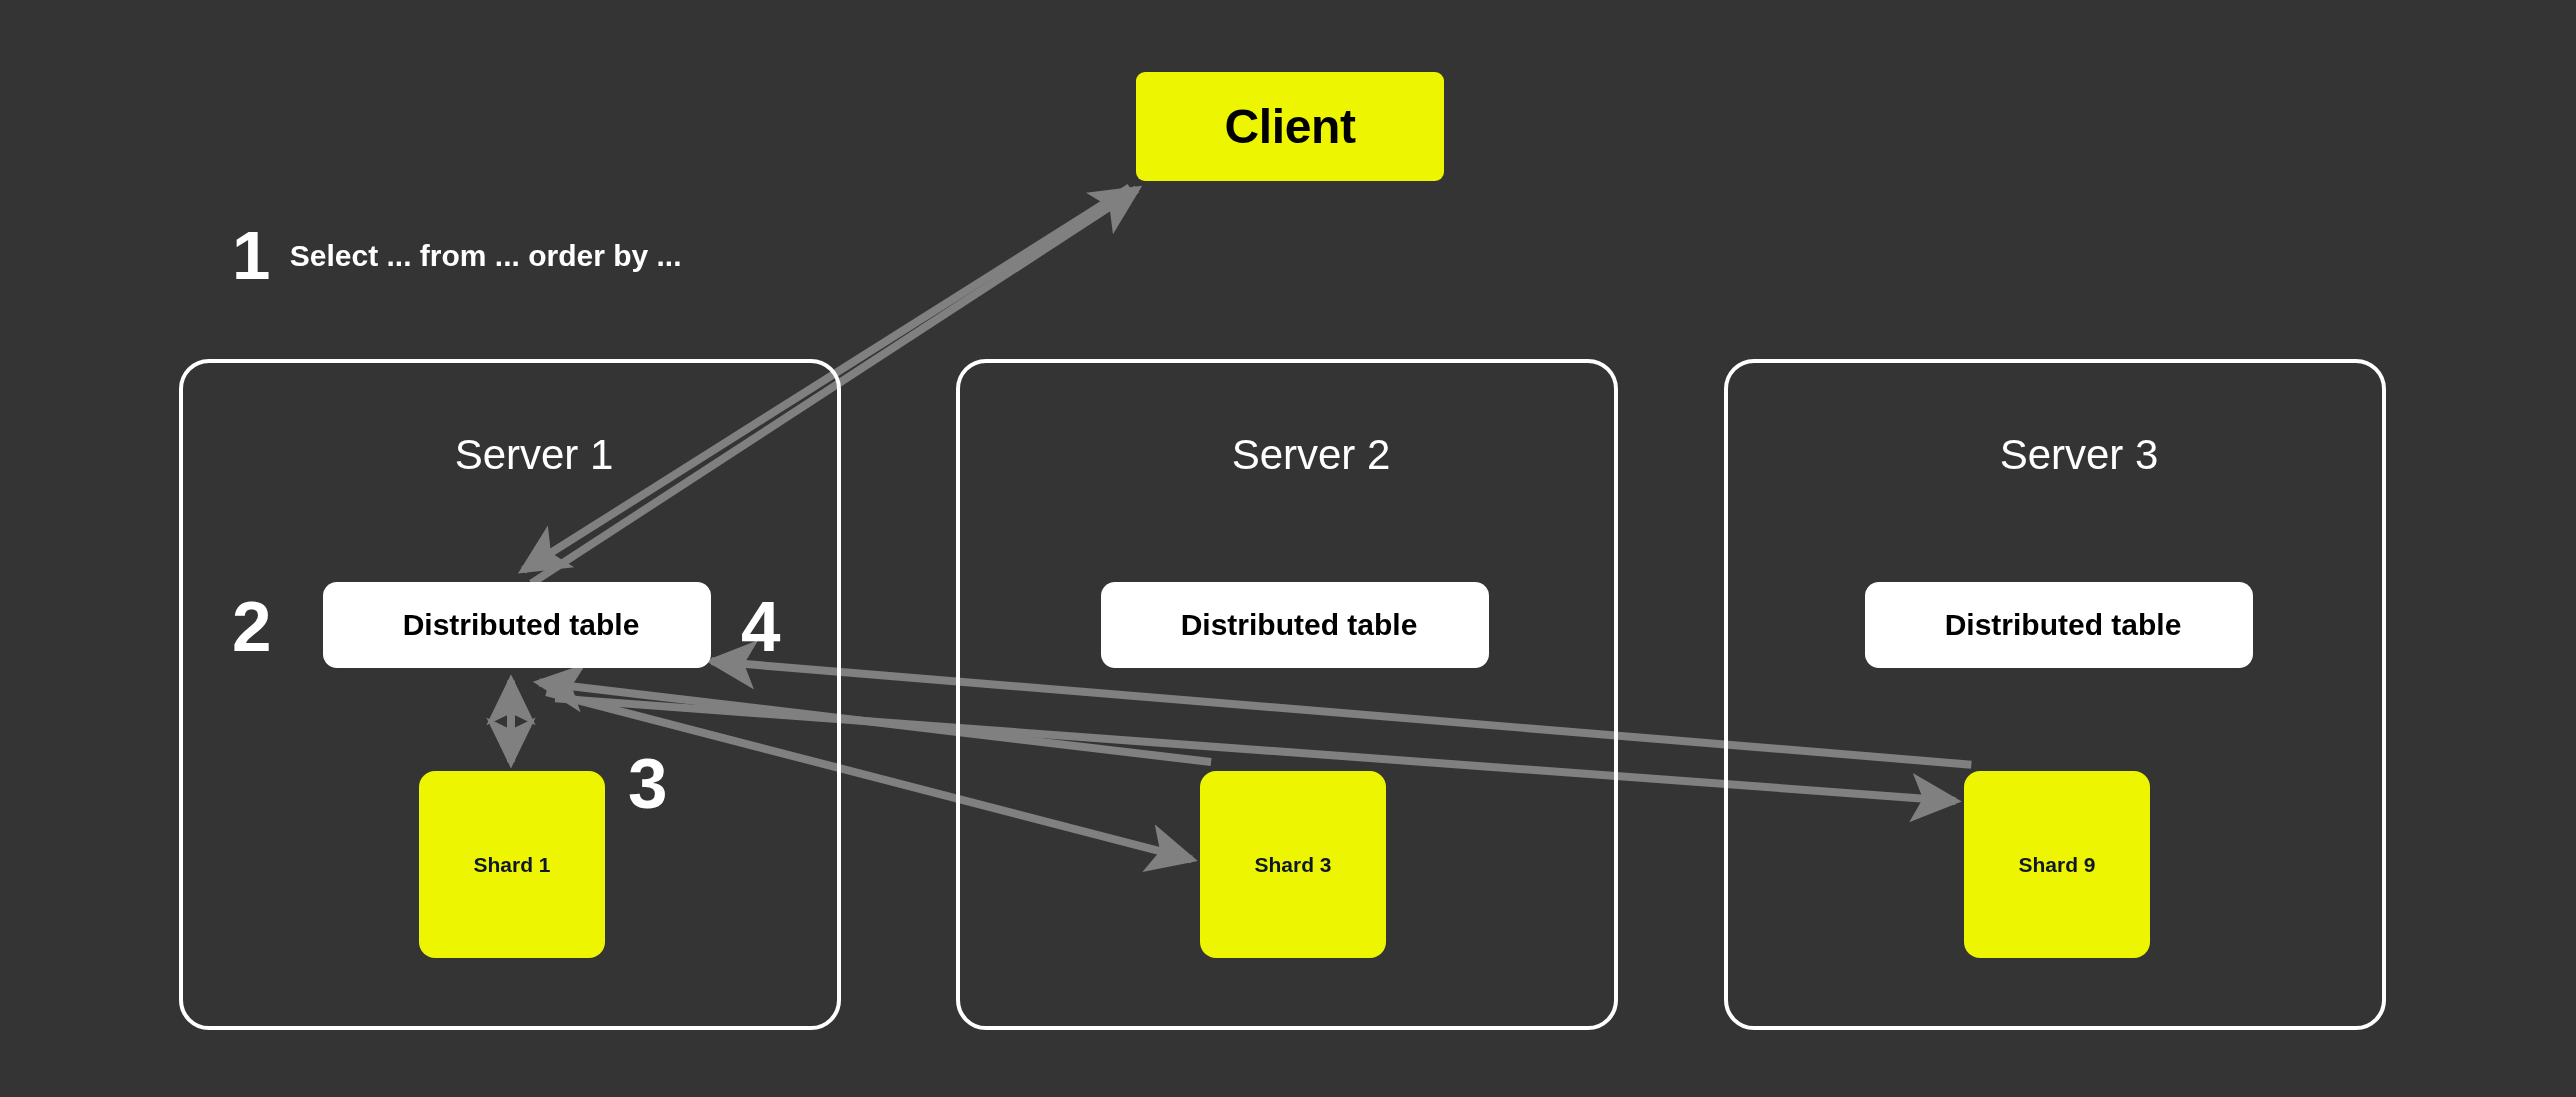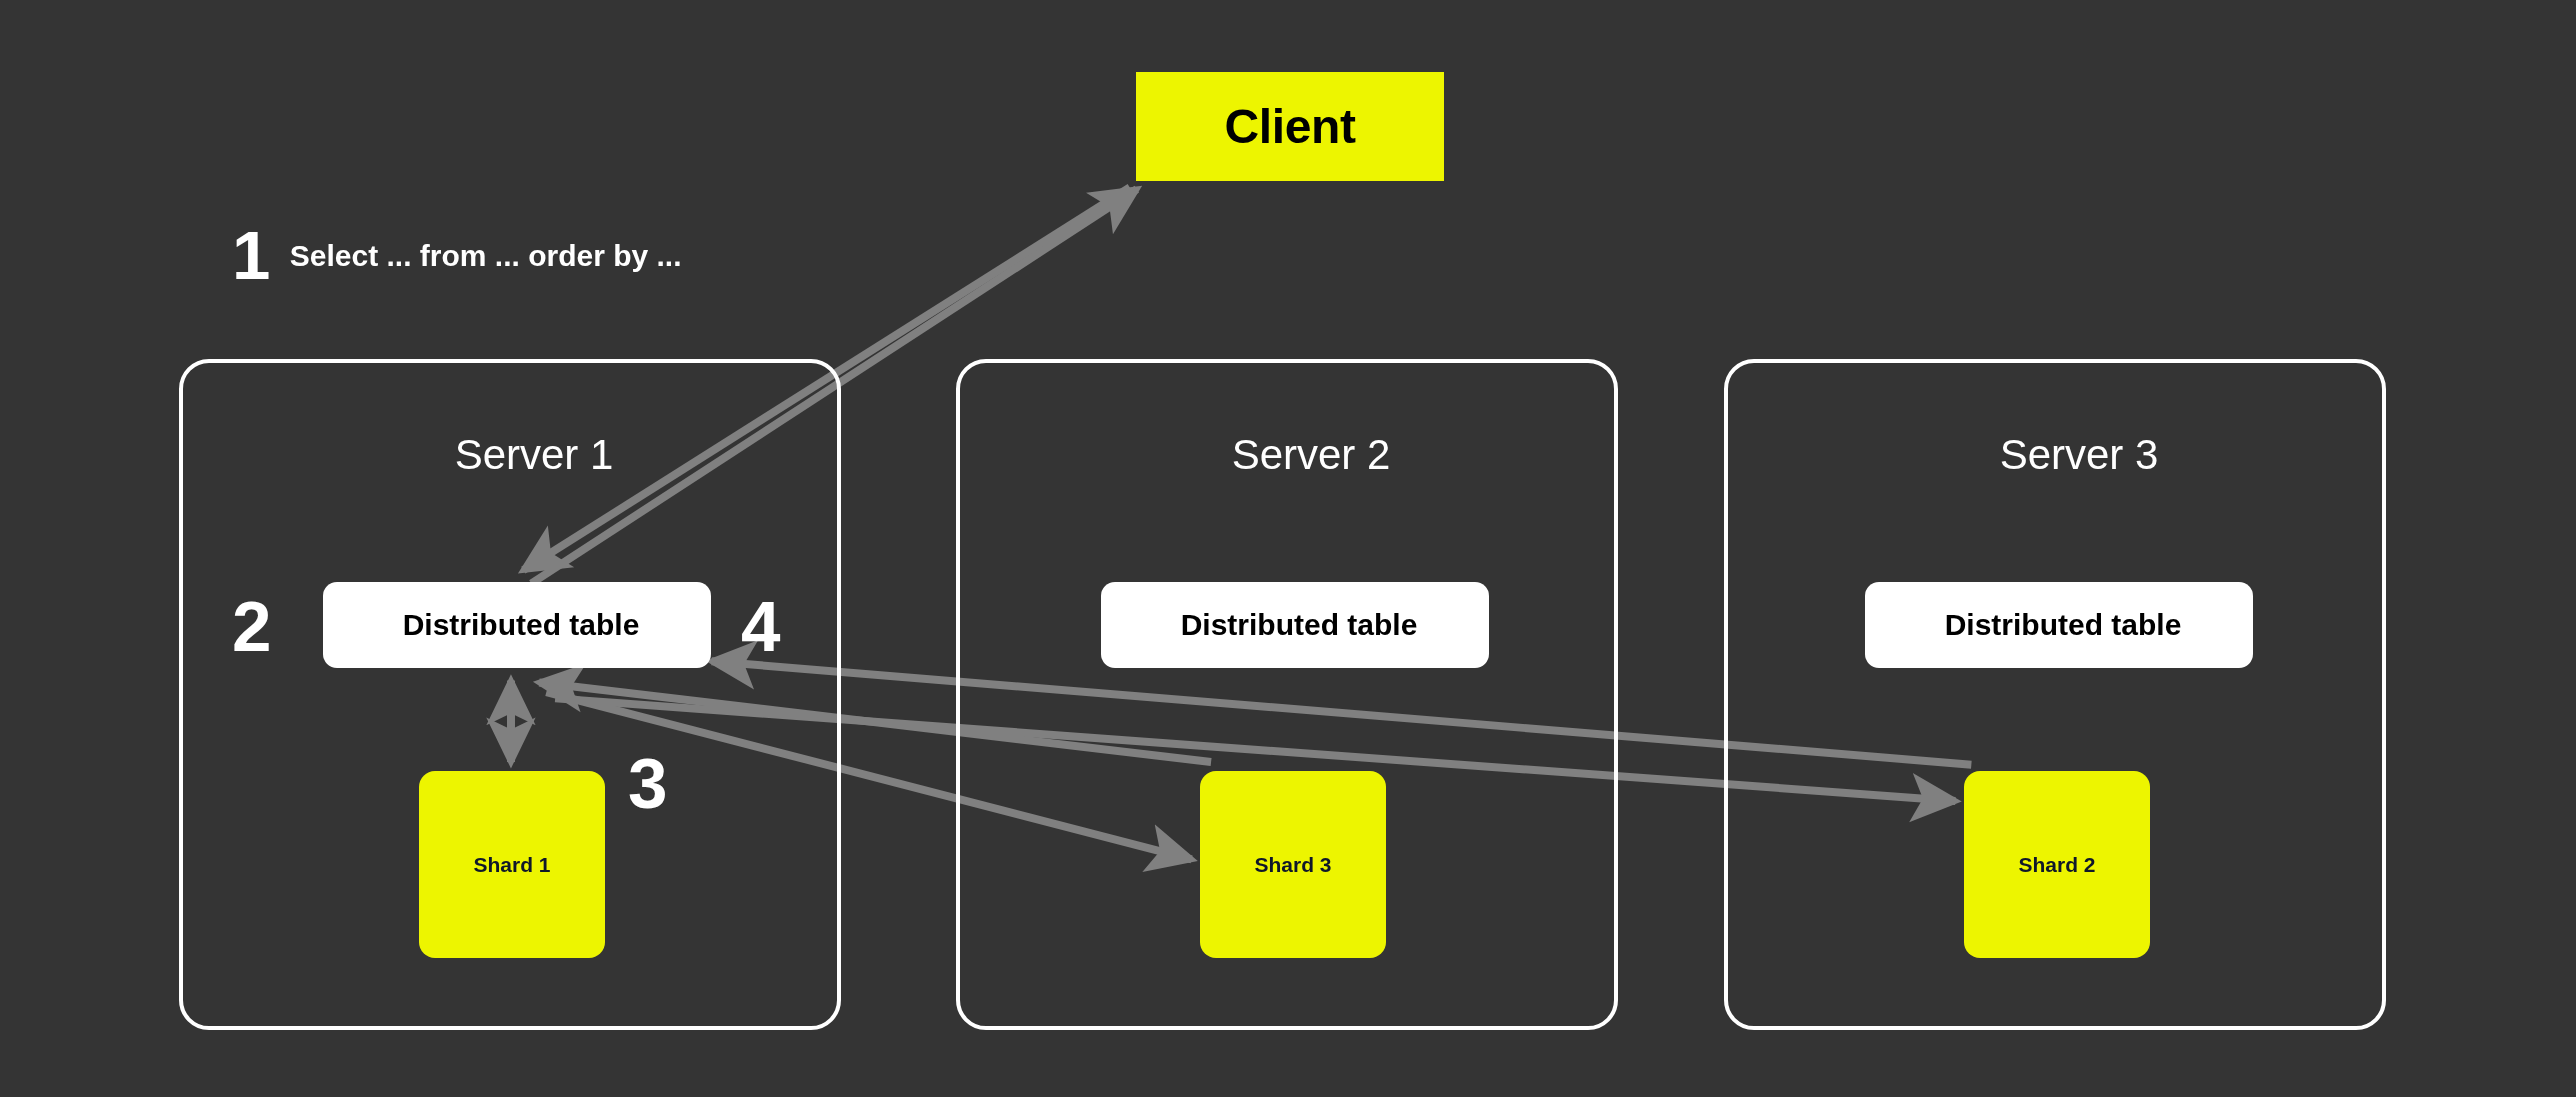--- a/index.html
+++ b/index.html
@@ -18,21 +18,21 @@
     overflow: hidden;
   }
   
   .client-node {
     position: absolute;
     left: 1136px;
     top: 72px;
     width: 308px;
     height: 109px;
     background: #EDF500;
-    border-radius: 0;
+    border-radius: 9px;
     display: flex;
     align-items: center;
     justify-content: center;
   }
   .client-label {
     color: #000000;
     font-size: 48px;
     font-weight: 700;
     letter-spacing: -0.4px;
     line-height: 1;
@@ -203,21 +203,21 @@
     <span class="shard-label">Shard 3</span>
   </div>
 
   <div class="server-box s3">
     <div class="server-title">Server 3</div>
   </div>
   <div class="dt-node d3">
     <span class="dt-label">Distributed table</span>
   </div>
   <div class="shard-node sh3">
-    <span class="shard-label">Shard 2</span>
+    <span class="shard-label">Shard 9</span>
   </div>
 
   <span class="step-badge n2">2</span>
   <span class="step-badge n3">3</span>
   <span class="step-badge n4">4</span>
 
 </div>
 
 
 </body></html>

